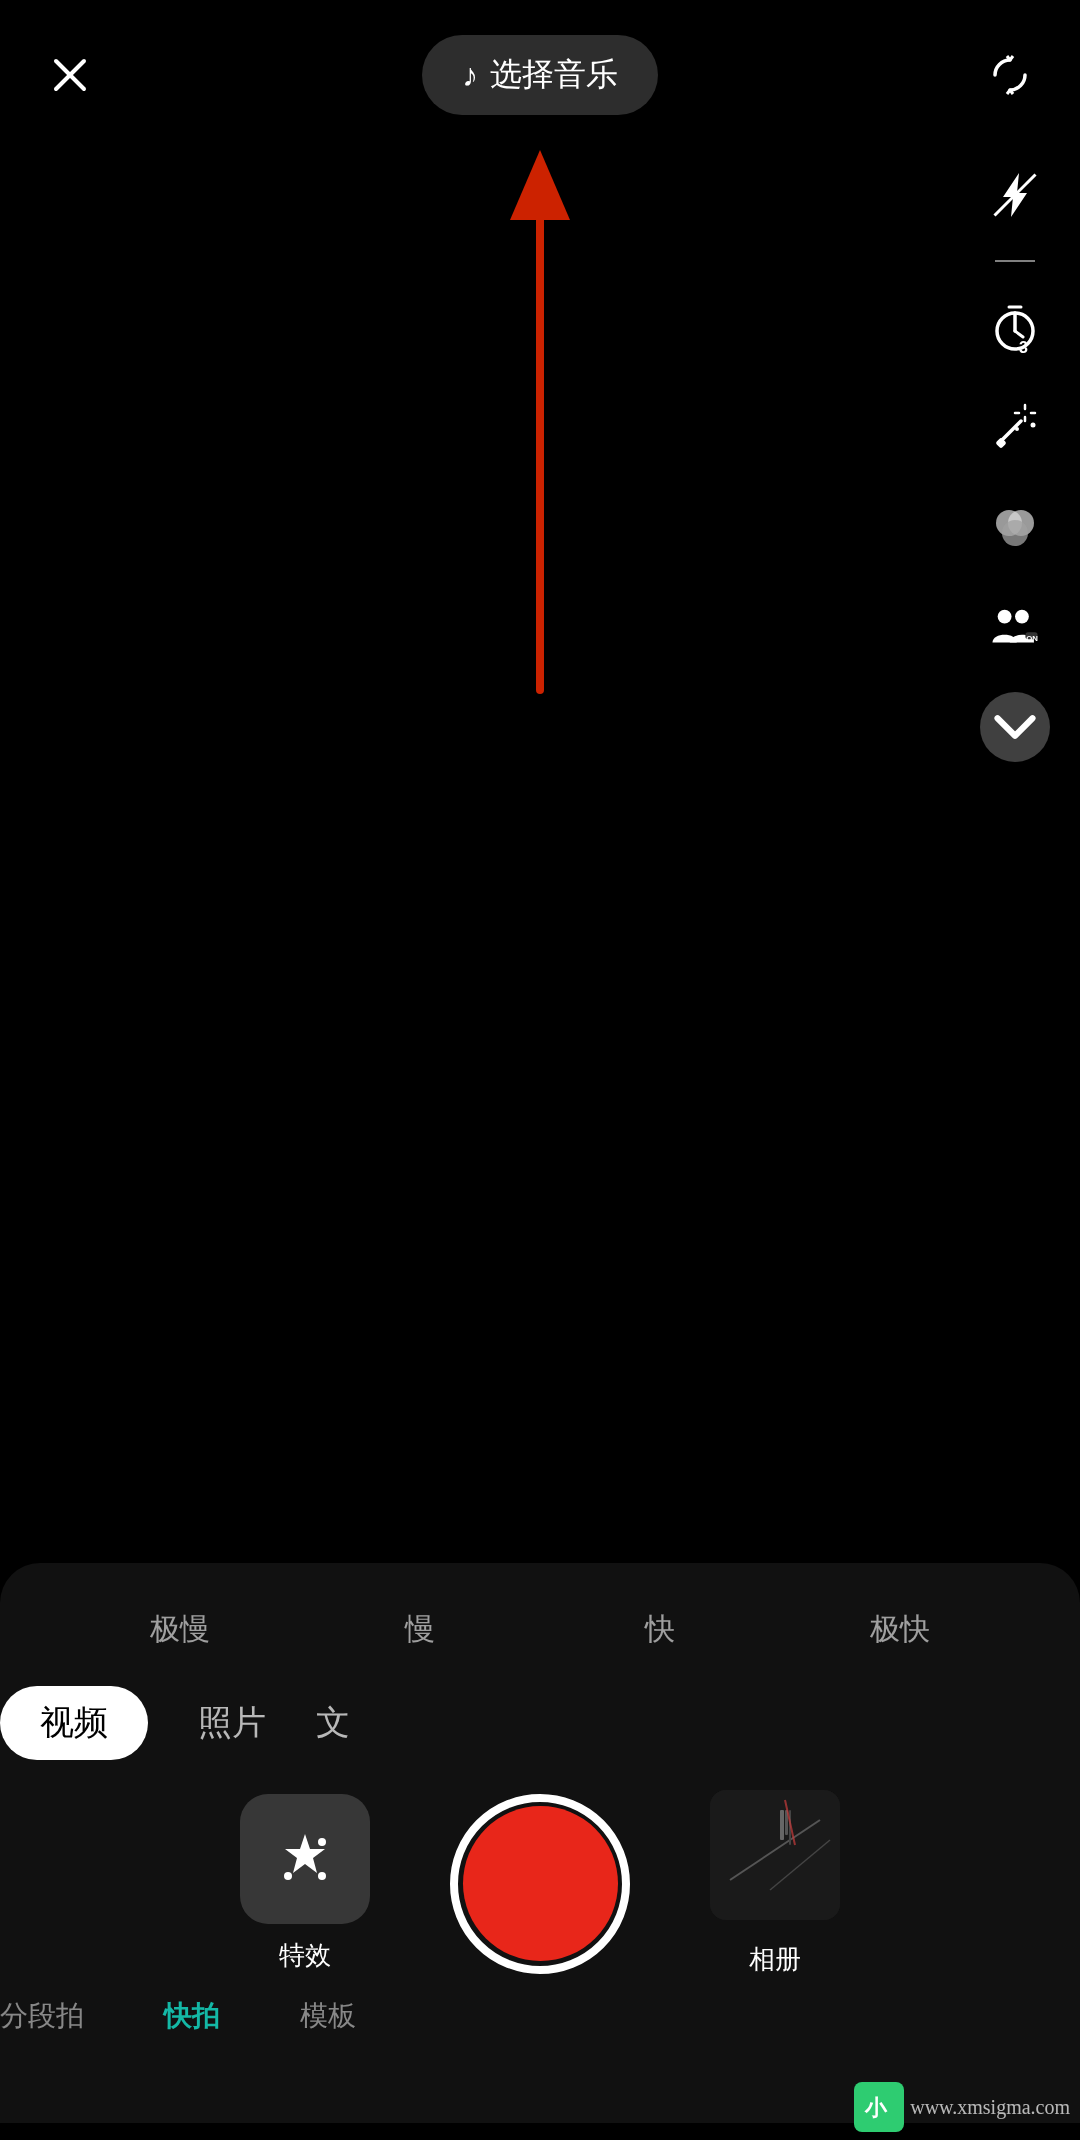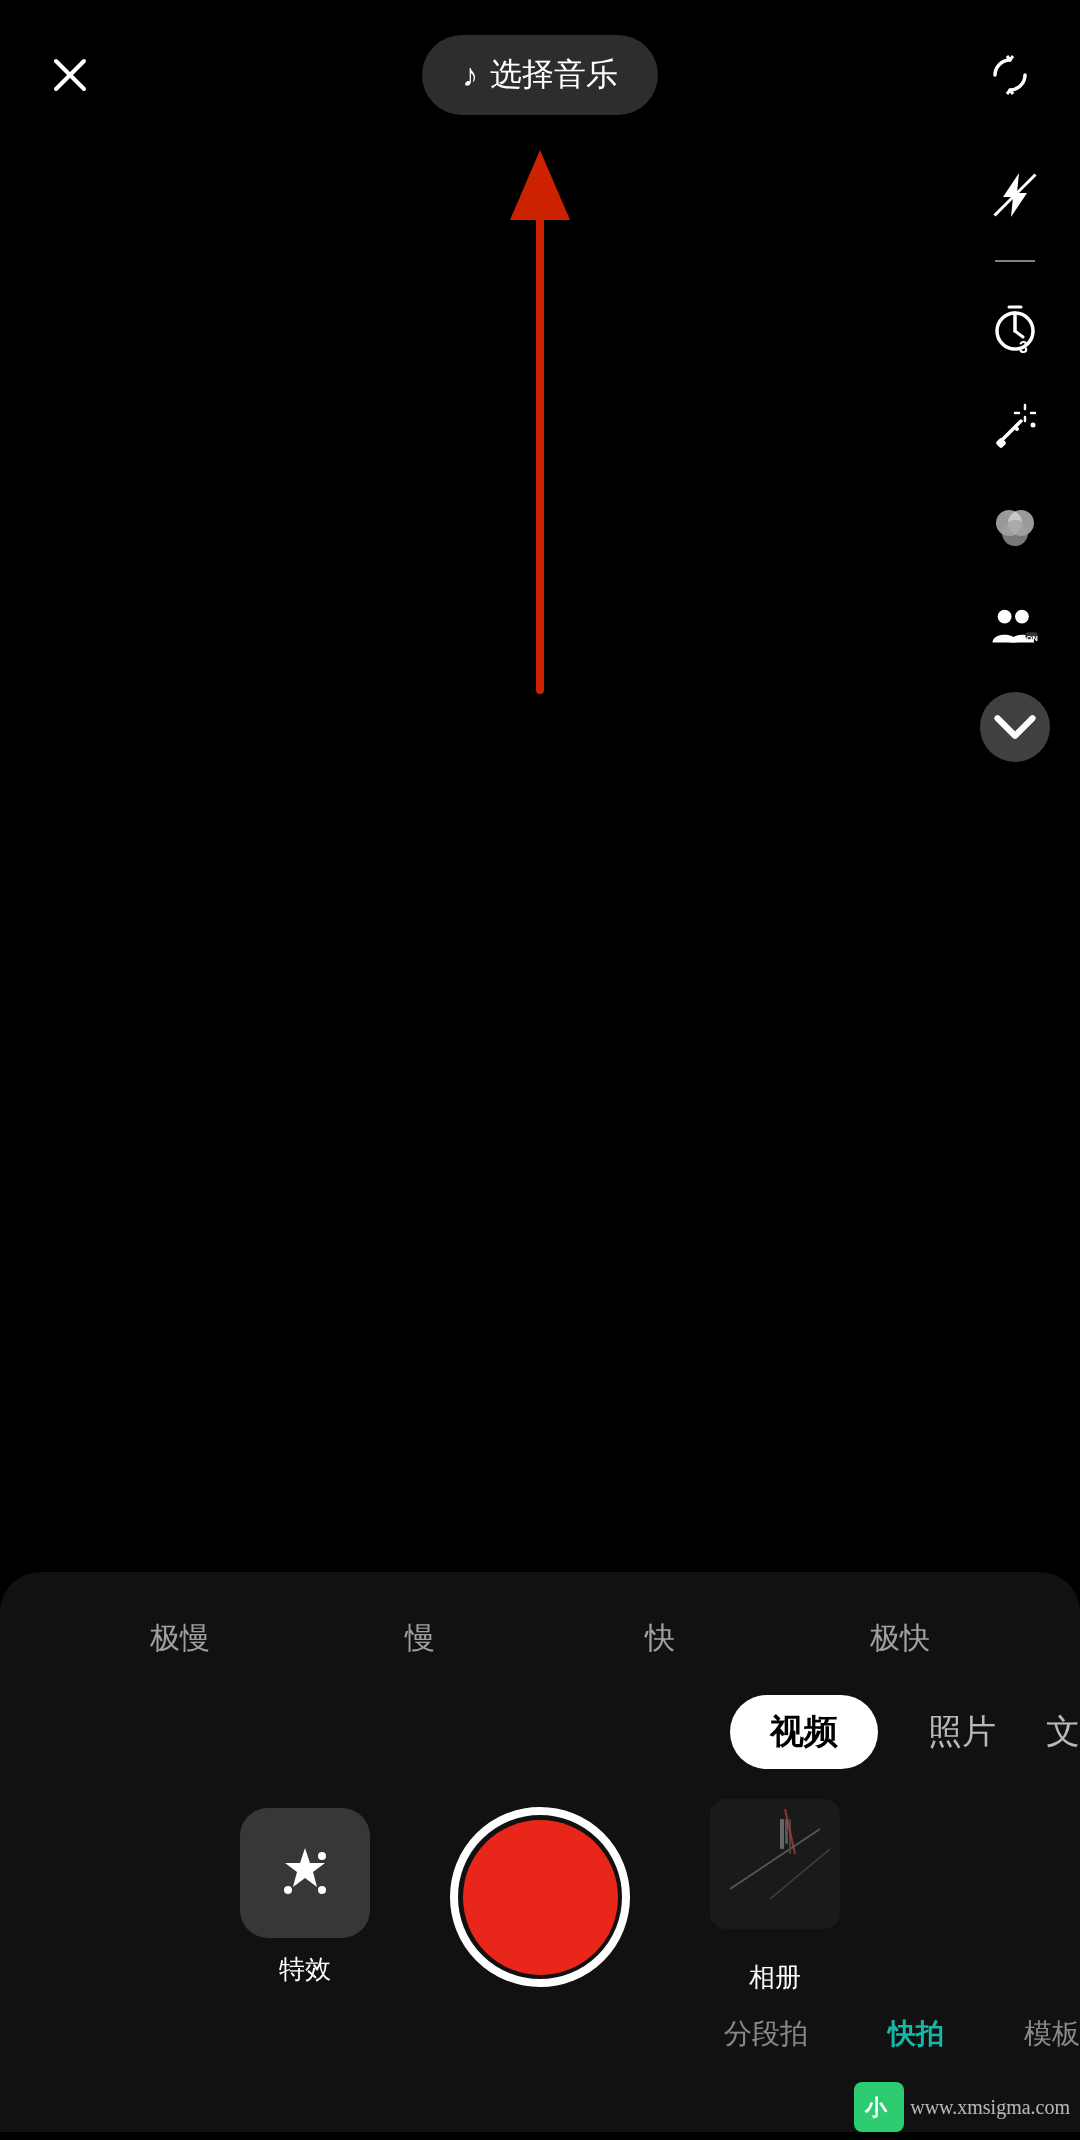--- a/index.html
+++ b/index.html
@@ -148,29 +148,29 @@
       top: 0;
       left: 0;
       right: 0;
       bottom: 0;
       background: #000;
     }
 
     
     .bottom-area {
       position: absolute;
-      bottom: 8px;
+      bottom: 17px;
       left: 0;
       right: 0;
       height: 560px;
       background: #111;
       border-radius: 40px 40px 0 0;
       display: flex;
       flex-direction: column;
-      align-items: flex-end;
+      align-items: flex-start;
     }
 
     
     .speed-selector {
       display: flex;
       align-items: center;
       justify-content: center;
       gap: 0;
       margin-top: 30px;
       width: 100%;
@@ -207,21 +207,21 @@
       font-size: 34px;
       color: rgba(255,255,255,0.7);
       cursor: pointer;
     }
 
     .mode-item.active {
       background: white;
       color: black;
       border-radius: 50px;
       padding: 14px 40px;
-      font-weight: 700;
+      font-weight: 400;
     }
 
     
     .shutter-area {
       display: flex;
       align-items: center;
       justify-content: center;
       gap: 80px;
       margin-top: 30px;
       width: 100%;
@@ -267,21 +267,21 @@
       width: 155px;
       height: 155px;
       border-radius: 50%;
       background: #e8261a;
     }
 
     .album-btn {
       display: flex;
       flex-direction: column;
       align-items: center;
-      gap: 31px;
+      gap: 22px;
       cursor: pointer;
     }
 
     .album-thumbnail {
       width: 130px;
       height: 130px;
       background: #1a1a1a;
       border-radius: 16px;
       overflow: hidden;
       position: relative;

